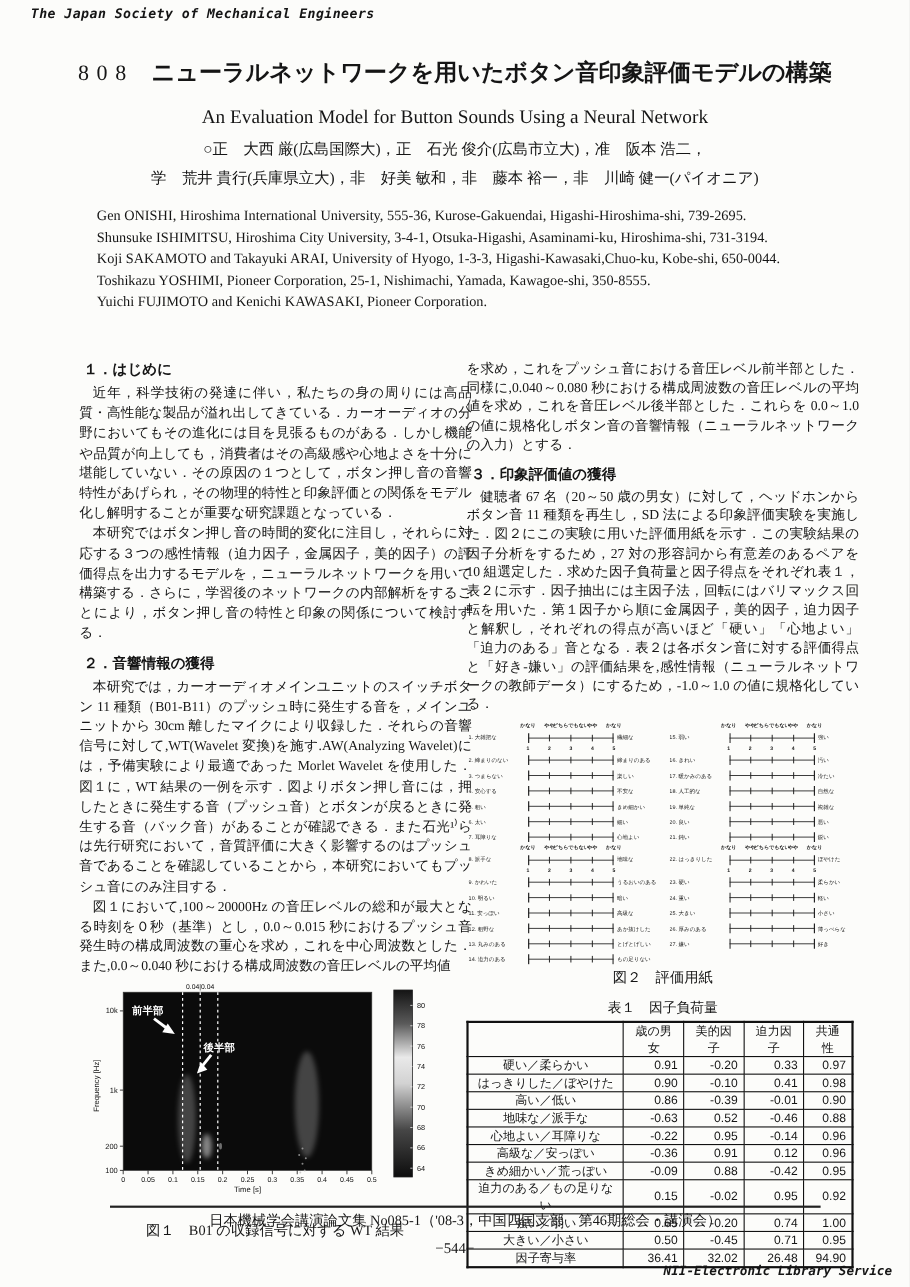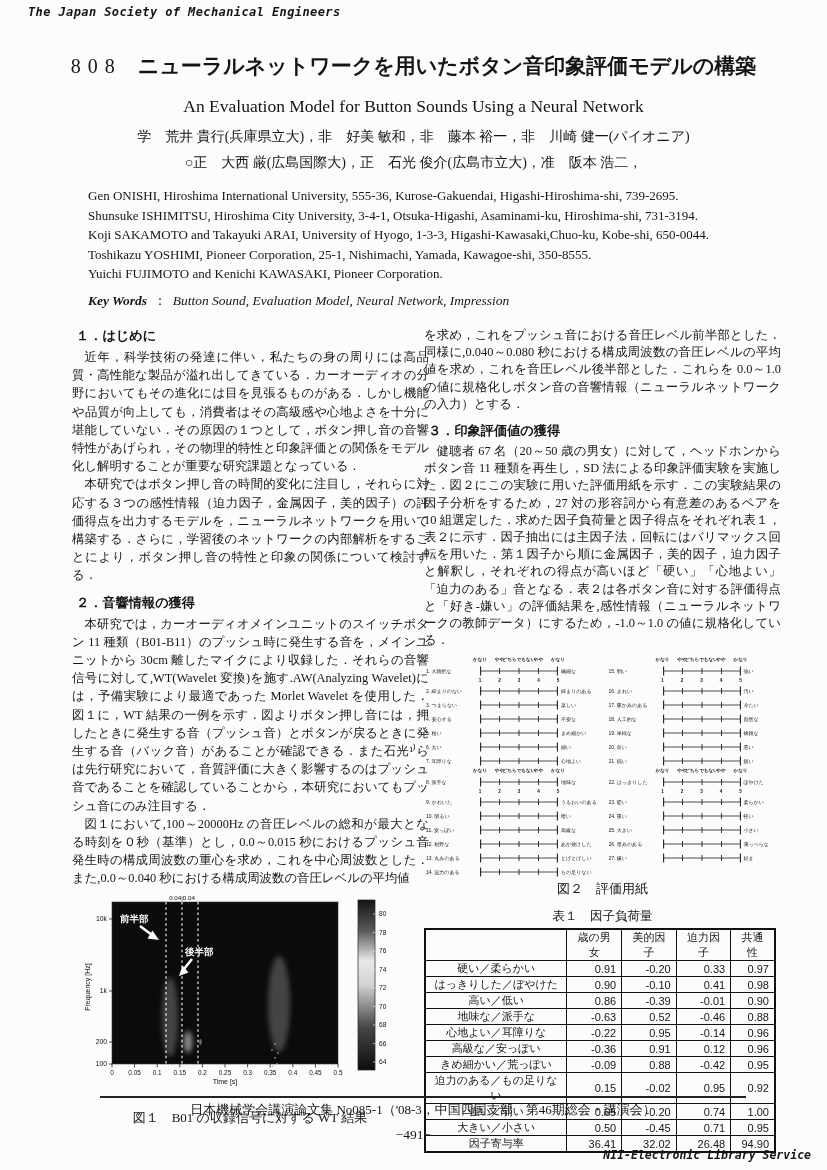--- a/index.html
+++ b/index.html
@@ -74,35 +74,32 @@
   <div class="wm-top">The Japan Society of Mechanical Engineers</div>
 
   <div class="titleblock">
     <div class="title-line">
       <span class="paper-no">808</span><span>ニューラルネットワークを用いたボタン音印象評価モデルの構築</span>
     </div>
     <div class="en-title">An Evaluation Model for Button Sounds Using a Neural Network</div>
   </div>
 
   <div class="authors">
+    <div>○正　大西 厳(広島国際大)，正　石光 俊介(広島市立大)，准　阪本 浩二，</div>
     <div>学　荒井 貴行(兵庫県立大)，非　好美 敏和，非　藤本 裕一，非　川崎 健一(パイオニア)</div>
-    <div>○正　大西 厳(広島国際大)，正　石光 俊介(広島市立大)，准　阪本 浩二，</div>
   </div>
 
   <div class="affils">
     <div>Gen ONISHI, Hiroshima International University, 555-36, Kurose-Gakuendai, Higashi-Hiroshima-shi, 739-2695.</div>
     <div>Shunsuke ISHIMITSU, Hiroshima City University, 3-4-1, Otsuka-Higashi, Asaminami-ku, Hiroshima-shi, 731-3194.</div>
     <div>Koji SAKAMOTO and Takayuki ARAI, University of Hyogo, 1-3-3, Higashi-Kawasaki,Chuo-ku, Kobe-shi, 650-0044.</div>
     <div>Toshikazu YOSHIMI, Pioneer Corporation, 25-1, Nishimachi, Yamada, Kawagoe-shi, 350-8555.</div>
     <div>Yuichi FUJIMOTO and Kenichi KAWASAKI, Pioneer Corporation.</div>
   </div>
 
-  <div class="keywords">
-    <span class="kw-label">Key Words</span><span class="kw-sep">：</span><span class="kw-val">Button Sound, Evaluation Model, Neural Network, Impression</span>
-  </div>
 
   <div class="col col-left">
     <div class="sec-h">１．はじめに</div>
     <p class="body">近年，科学技術の発達に伴い，私たちの身の周りには高品質・高性能な製品が溢れ出してきている．カーオーディオの分野においてもその進化には目を見張るものがある．しかし機能や品質が向上しても，消費者はその高級感や心地よさを十分に堪能していない．その原因の１つとして，ボタン押し音の音響特性があげられ，その物理的特性と印象評価との関係をモデル化し解明することが重要な研究課題となっている．</p>
     <p class="body">本研究ではボタン押し音の時間的変化に注目し，それらに対応する３つの感性情報（迫力因子，金属因子，美的因子）の評価得点を出力するモデルを，ニューラルネットワークを用いて構築する．さらに，学習後のネットワークの内部解析をすることにより，ボタン押し音の特性と印象の関係について検討する．</p>
     <div class="sec-h">２．音響情報の獲得</div>
     <p class="body">本研究では，カーオーディオメインユニットのスイッチボタン 11 種類（B01-B11）のプッシュ時に発生する音を，メインユニットから 30cm 離したマイクにより収録した．それらの音響信号に対して,WT(Wavelet 変換)を施す.AW(Analyzing Wavelet)には，予備実験により最適であった Morlet Wavelet を使用した．図１に，WT 結果の一例を示す．図よりボタン押し音には，押したときに発生する音（プッシュ音）とボタンが戻るときに発生する音（バック音）があることが確認できる．また石光¹⁾らは先行研究において，音質評価に大きく影響するのはプッシュ音であることを確認していることから，本研究においてもプッシュ音にのみ注目する．</p>
     <p class="body">図１において,100～20000Hz の音圧レベルの総和が最大となる時刻を０秒（基準）とし，0.0～0.015 秒におけるプッシュ音発生時の構成周波数の重心を求め，これを中心周波数とした．また,0.0～0.040 秒における構成周波数の音圧レベルの平均値</p>
 
     <div class="fig1">
@@ -703,16 +700,16 @@
             <td class="num">32.02</td>
             <td class="num">26.48</td>
             <td class="num">94.90</td>
           </tr>
         </tbody>
     </table>
   </div>
 
   <div class="foot-rule"></div>
   <div class="foot-text">日本機械学会講演論文集 No085-1（'08-3，中国四国支部　第46期総会・講演会）</div>
-  <div class="page-num">−491−</div>
+  <div class="page-num">−544−</div>
   <div class="wm-bottom">NII-Electronic Library Service</div>
 
 </div>
 
 </body></html>

